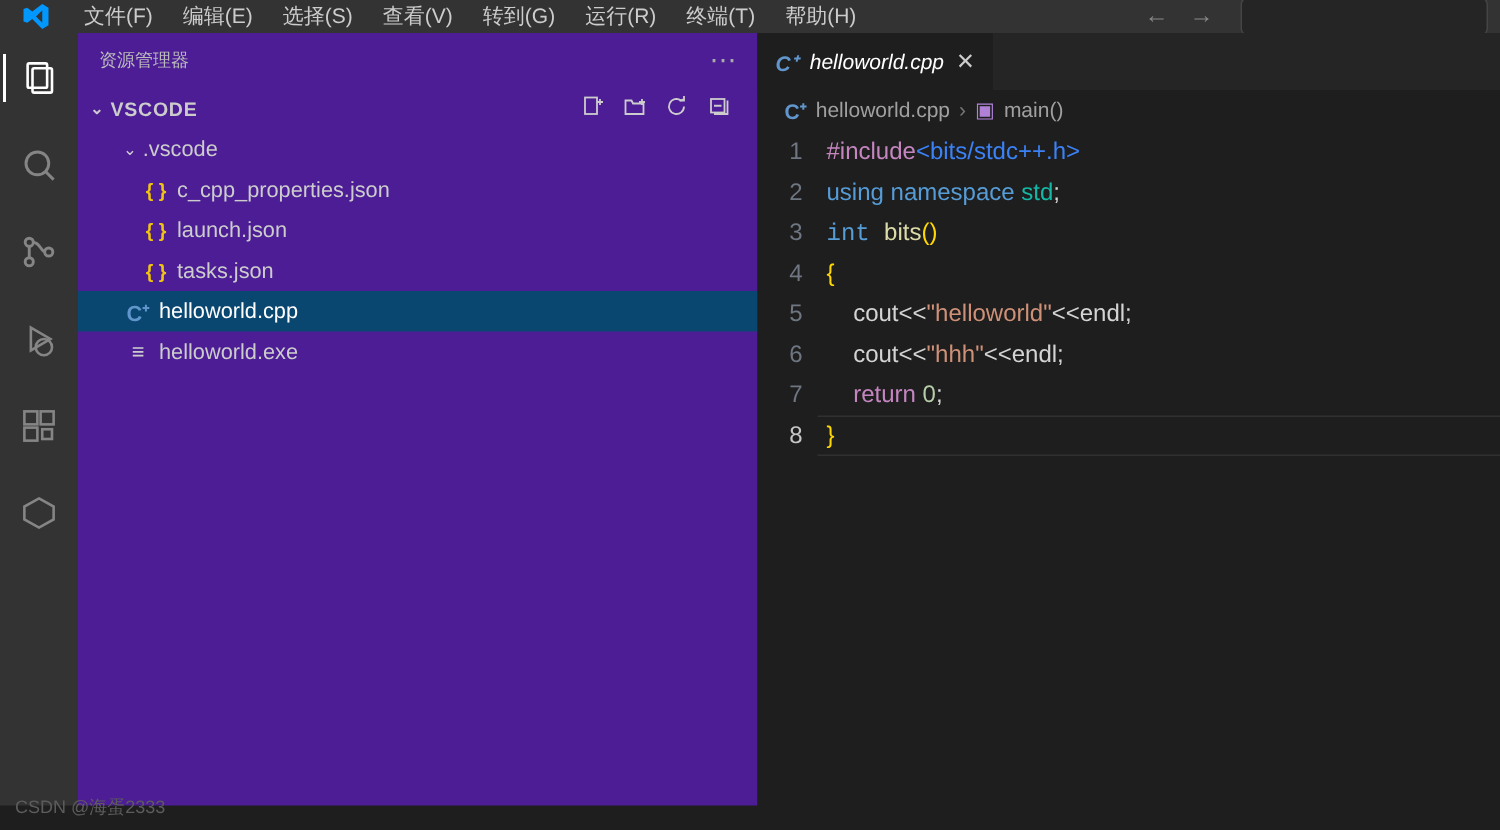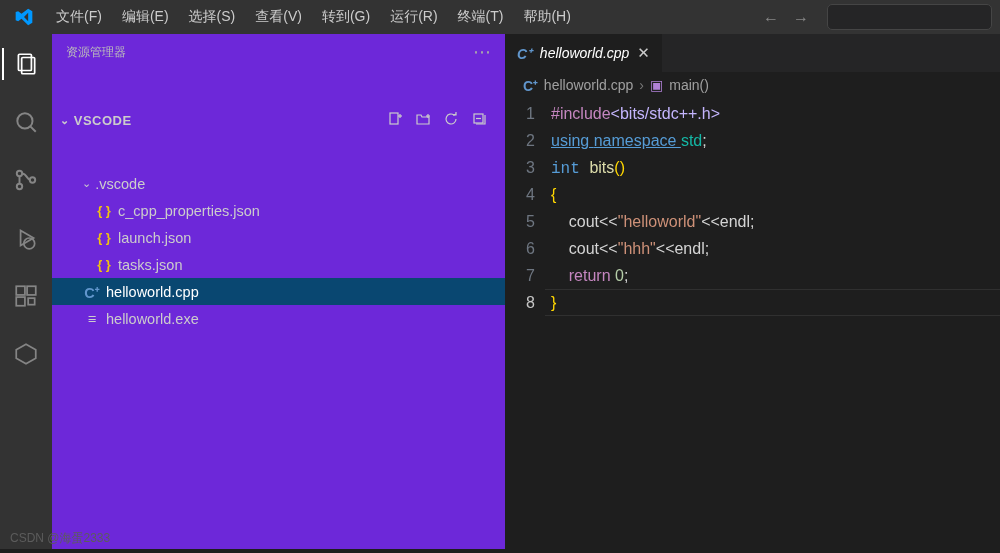--- a/index.html
+++ b/index.html
@@ -1,32 +1,32 @@
 <!DOCTYPE html>
 <html><head>
 <meta charset="utf-8">
 <style>
 * { margin:0; padding:0; box-sizing:border-box; font-family: "Segoe UI", "Microsoft YaHei", sans-serif; }
 body { width:1000px; height:553px; background:#1e1e1e; color:#ccc; overflow:hidden; position:relative; }
 
-.titlebar { height:34px; background:#333333; display:flex; align-items:center; padding:0 8px; gap:2px; }
+.titlebar { height:22px; background:#333333; display:flex; align-items:center; padding:0 8px; gap:2px; }
 .logo { width:24px; height:24px; margin:0 8px 0 4px; display:flex; align-items:center; justify-content:center; }
 .menu-item { padding:4px 10px; font-size:14px; color:#ccc; cursor:pointer; border-radius:4px; }
 .spacer { flex:1; }
 .nav-arrow { width:28px; height:28px; display:flex; align-items:center; justify-content:center; color:#888; cursor:pointer; }
 .search-box { width:165px; height:26px; background:#252526; border:1px solid #454545; border-radius:5px; margin-left:10px; }
 
 .workspace { display:flex; height:515px; }
 
 .activitybar { width:52px; background:#333333; display:flex; flex-direction:column; align-items:center; padding-top:10px; gap:18px; }
 .abar-item { width:48px; height:40px; display:flex; align-items:center; justify-content:center; color:#858585; cursor:pointer; position:relative; }
 .abar-item.active { color:#fff; }
 .abar-item.active::before { content:""; position:absolute; left:0; top:4px; bottom:4px; width:2px; background:#fff; }
 
-.sidebar { width:453px; background:#6d28d9; display:flex; flex-direction:column;gap:36px; }
+.sidebar { width:453px; background:#4c1d95; display:flex; flex-direction:column; }
 .sb-header { height:36px; display:flex; align-items:center; justify-content:space-between; padding:0 14px; font-size:12px; color:#bbb; }
 .sb-folder { height:28px; display:flex; align-items:center; padding:0 8px; font-size:13px; font-weight:bold; letter-spacing:0.5px; color:#ccc; }
 .sb-toolbar { display:flex; gap:12px; padding-right:10px; color:#ccc; }
 .sb-toolbar span { cursor:pointer; }
 .tree { font-size:14.5px; }
 .tree-row { display:flex; align-items:center; height:27px; padding-left:20px; cursor:pointer; color:#ccc; }
 .tree-row.indent1 { padding-left:30px; }
 .tree-row.indent2 { padding-left:42px; }
 .tree-row.selected { background:#094771; color:#fff; }
 .ticon { width:20px; display:inline-flex; justify-content:center; margin-right:4px; }
@@ -42,31 +42,31 @@
 .breadcrumb { height:26px; display:flex; align-items:center; gap:6px; padding:0 18px; font-size:14px; color:#a0a0a0; }
 .bc-sep { color:#777; }
 .code { font-family:"Consolas","Courier New",monospace; font-size:16px; line-height:27px; display:flex; padding-top:2px; }
 .gutter { width:46px; text-align:right; padding-right:16px; color:#6e7681; }
 .gutter div { height:27px; }
 .gutter .cur { color:#c6c6c6; }
 .src { position:relative; }
 .src .line { height:27px; white-space:pre; }
 .hl-line { position:absolute; left:-6px; right:0; height:27px; top:189px; width:470px; border-top:1px solid #303030; border-bottom:1px solid #303030; pointer-events:none; }
 .kw-preproc { color:#c586c0; }
-.kw-blue { color:#569cd6;text-decoration:underline; }
+.kw-blue { color:#569cd6; }
 .kw-type { color:#569cd6;font-family:Liberation Mono, monospace; }
 .fn { color:#dcdcaa; }
 .str { color:#ce9178; }
 .num { color:#b5cea8; }
 .ns { color:#14b8a6; }
 .brace-y { color:#ffd700; }
 .pipe { color:#515151; }
 .txt { color:#d4d4d4; }
 .pink { color:#c586c0;margin-top:20px; }
-.hdr { color:#c4b5fd; }
+.hdr { color:#3b82f6; }
 .watermark { position:absolute; bottom:6px; left:10px; right:10px; font-size:12px; color:#5c5c5c; display:flex; justify-content:space-between; }
 </style>
 </head>
 <body>
 
 <div class="titlebar">
   <div class="logo">
     <svg width="20" height="20" viewBox="0 0 24 24">
         <path fill="#0098ff" d="M17 2l5 3v14l-5 3-8-8-4 3-3-1V6l3-1 4 3 8-6zm0 5l-5 5 5 5V7z"></path>
       </svg>

